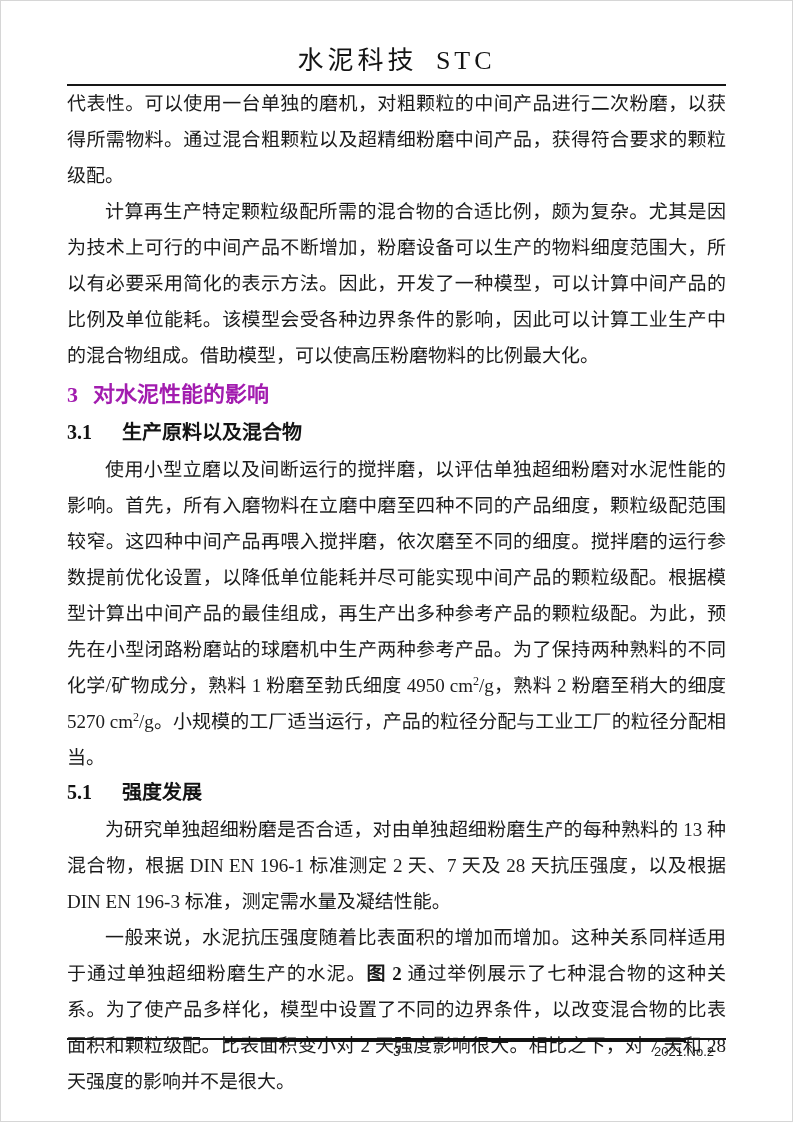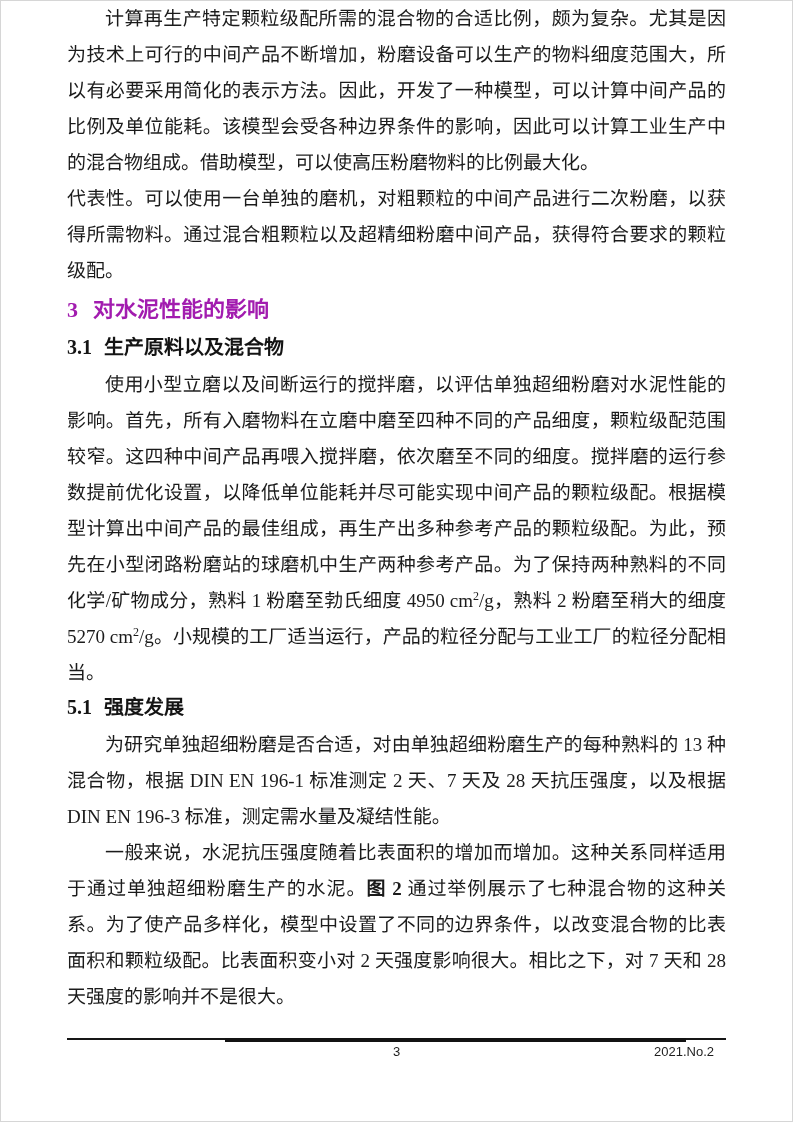--- a/index.html
+++ b/index.html
@@ -75,21 +75,21 @@
     font-weight: bold;
     color: #141414;
     text-align: left;
   }
   .h-num {
     font-family: "Liberation Serif", "DejaVu Serif", serif;
     font-weight: bold;
     margin-right: 15px;
   }
   .h-sub .h-num {
-    margin-right: 12px;
+    margin-right: 30px;
   }
   
   .doc-footer {
     position: absolute;
     left: 66px;
     right: 66px;
     top: 1037px;
   }
   .footer-rule {
     position: relative;
@@ -123,26 +123,30 @@
   .issue {
     position: absolute;
     right: 12px;
   }
 </style>
 </head>
 <body>
 
 <div class="page">
 
+  <div class="doc-header">
+    <div class="journal-title">水泥科技 STC</div>
+    <div class="header-rule"></div>
+  </div>
 
   <div class="doc-body">
 
+    <p class="para no-indent">代表性。可以使用一台单独的磨机，对粗颗粒的中间产品进行二次粉磨，以获得所需物料。通过混合粗颗粒以及超精细粉磨中间产品，获得符合要求的颗粒级配。</p>
+
     <p class="para">计算再生产特定颗粒级配所需的混合物的合适比例，颇为复杂。尤其是因为技术上可行的中间产品不断增加，粉磨设备可以生产的物料细度范围大，所以有必要采用简化的表示方法。因此，开发了一种模型，可以计算中间产品的比例及单位能耗。该模型会受各种边界条件的影响，因此可以计算工业生产中的混合物组成。借助模型，可以使高压粉磨物料的比例最大化。</p>
-
-    <p class="para no-indent">代表性。可以使用一台单独的磨机，对粗颗粒的中间产品进行二次粉磨，以获得所需物料。通过混合粗颗粒以及超精细粉磨中间产品，获得符合要求的颗粒级配。</p>
 
     <h2 class="h-section">
       <span class="h-num">3</span><span>对水泥性能的影响</span>
     </h2>
 
     <h3 class="h-sub">
       <span class="h-num">3.1</span><span>生产原料以及混合物</span>
     </h3>
 
     <p class="para"><span>使用小型立磨以及间断运行的搅拌磨，以评估单独超细粉磨对水泥性能的影响。首先，所有入磨物料在立磨中磨至四种不同的产品细度，颗粒级配范围较窄。这四种中间产品再喂入搅拌磨，依次磨至不同的细度。搅拌磨的运行参数提前优化设置，以降低单位能耗并尽可能实现中间产品的颗粒级配。根据模型计算出中间产品的最佳组成，再生产出多种参考产品的颗粒级配。为此，预先在小型闭路粉磨站的球磨机中生产两种参考产品。为了保持两种熟料的不同化学/矿物成分，熟料 1 粉磨至勃氏细度 4950 cm</span><sup>2</sup><span>/g，熟料 2 粉磨至稍大的细度 5270 cm</span><sup>2</sup><span>/g。小规模的工厂适当运行，产品的粒径分配与工业工厂的粒径分配相当。</span></p>

